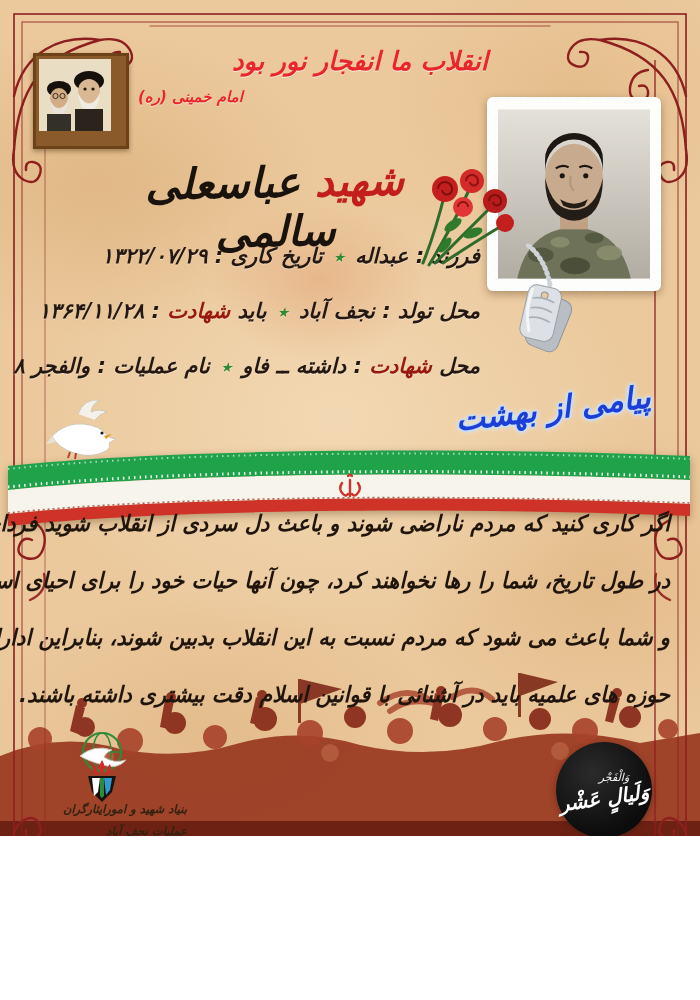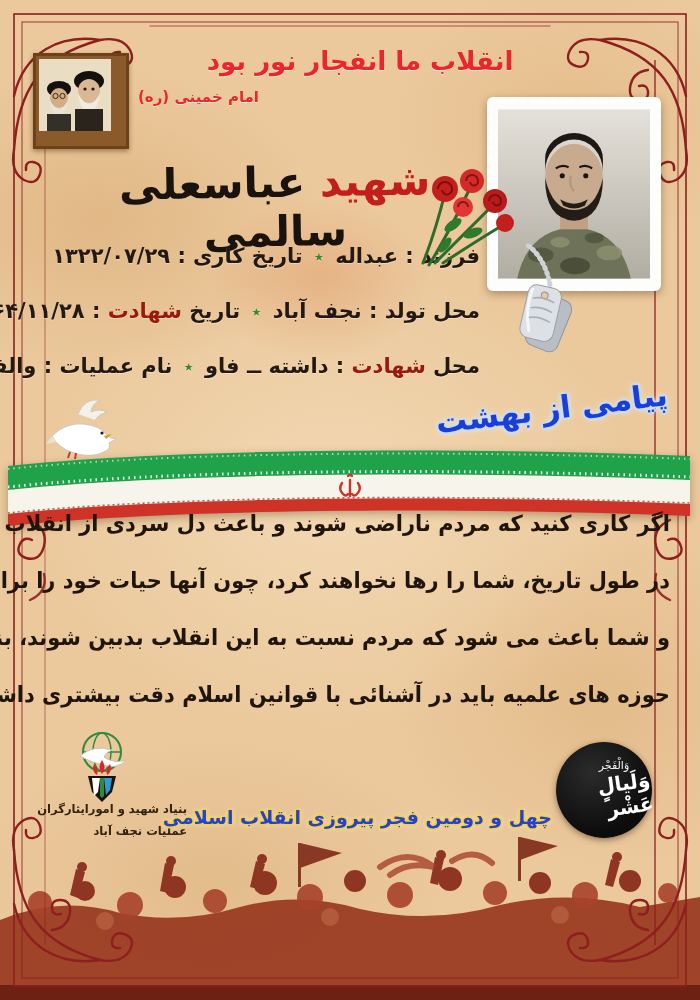--- a/index.html
+++ b/index.html
@@ -1,25 +1,26 @@
 <!DOCTYPE html>
 <html lang="fa"><head>
 <meta charset="utf-8">
 <style>
   html,body{margin:0;padding:0;}
   body{font-family:"DejaVu Sans",sans-serif;}
   #poster{
-    position:relative;width:700px;height:1000px;overflow:hidden;
+    position:relative;width:700px;height:836px;overflow:hidden;
     background:
       radial-gradient(ellipse 320px 220px at 14% 22%, rgba(198,138,72,.28), transparent 70%),
       radial-gradient(ellipse 260px 200px at 82% 12%, rgba(206,146,78,.22), transparent 70%),
       radial-gradient(ellipse 420px 320px at 48% 50%, rgba(255,241,214,.38), transparent 72%),
       radial-gradient(ellipse 300px 240px at 86% 70%, rgba(200,140,74,.22), transparent 70%),
       radial-gradient(ellipse 340px 200px at 30% 88%, rgba(196,134,70,.20), transparent 70%),
       #ebc99d;
+    font-style: italic;
   }
   .abs{position:absolute;}
   .fa{direction:rtl;unicode-bidi:isolate;}
   svg{display:block;}
 
   
   #crowd{left:0;bottom:0;z-index:1;}
   #border-overlay{left:0;top:0;z-index:2;pointer-events:none;}
   .content{z-index:3;}
 
@@ -267,21 +268,21 @@
 
   <div class="abs content fa info-row" id="row1">
     <span>فرزند : عبداله</span>
     <span class="star">٭</span>
     <span>تاریخ کاری :</span>
     <bdi dir="ltr">۱۳۲۲/۰۷/۲۹</bdi>
   </div>
   <div class="abs content fa info-row" id="row2">
     <span>محل تولد : نجف آباد</span>
     <span class="star">٭</span>
-    <span>تاریخ</span>
+    <span>باید</span>
     <span class="red">شهادت</span>
     <span>:</span>
     <bdi dir="ltr">۱۳۶۴/۱۱/۲۸</bdi>
   </div>
   <div class="abs content fa info-row" id="row3">
     <span>محل</span>
     <span class="red">شهادت</span>
     <span>: داشته ــ فاو</span>
     <span class="star">٭</span>
     <span>نام عملیات : والفجر ۸</span>
@@ -337,15 +338,14 @@
     <path d="M48,48 h4 v18 l-2,2 l-2,-2 z" fill="#2e8b3a"></path>
   </svg>
   <div class="abs content fa org-line" id="org-line1">بنیاد شهید و امورایثارگران</div>
   <div class="abs content fa org-line" id="org-line2">عملیات نجف آباد</div>
 
   <div class="abs" id="fajr-emblem">
     <div class="top fa">وَالْفَجْر</div>
     <div class="main fa">وَلَیالٍ عَشْر</div>
   </div>
 
-  <div class="abs fa" id="slogan">چهل و دومین فجر پیروزی انقلاب اسلامی</div>
 
 </div>
 
 </body></html>

